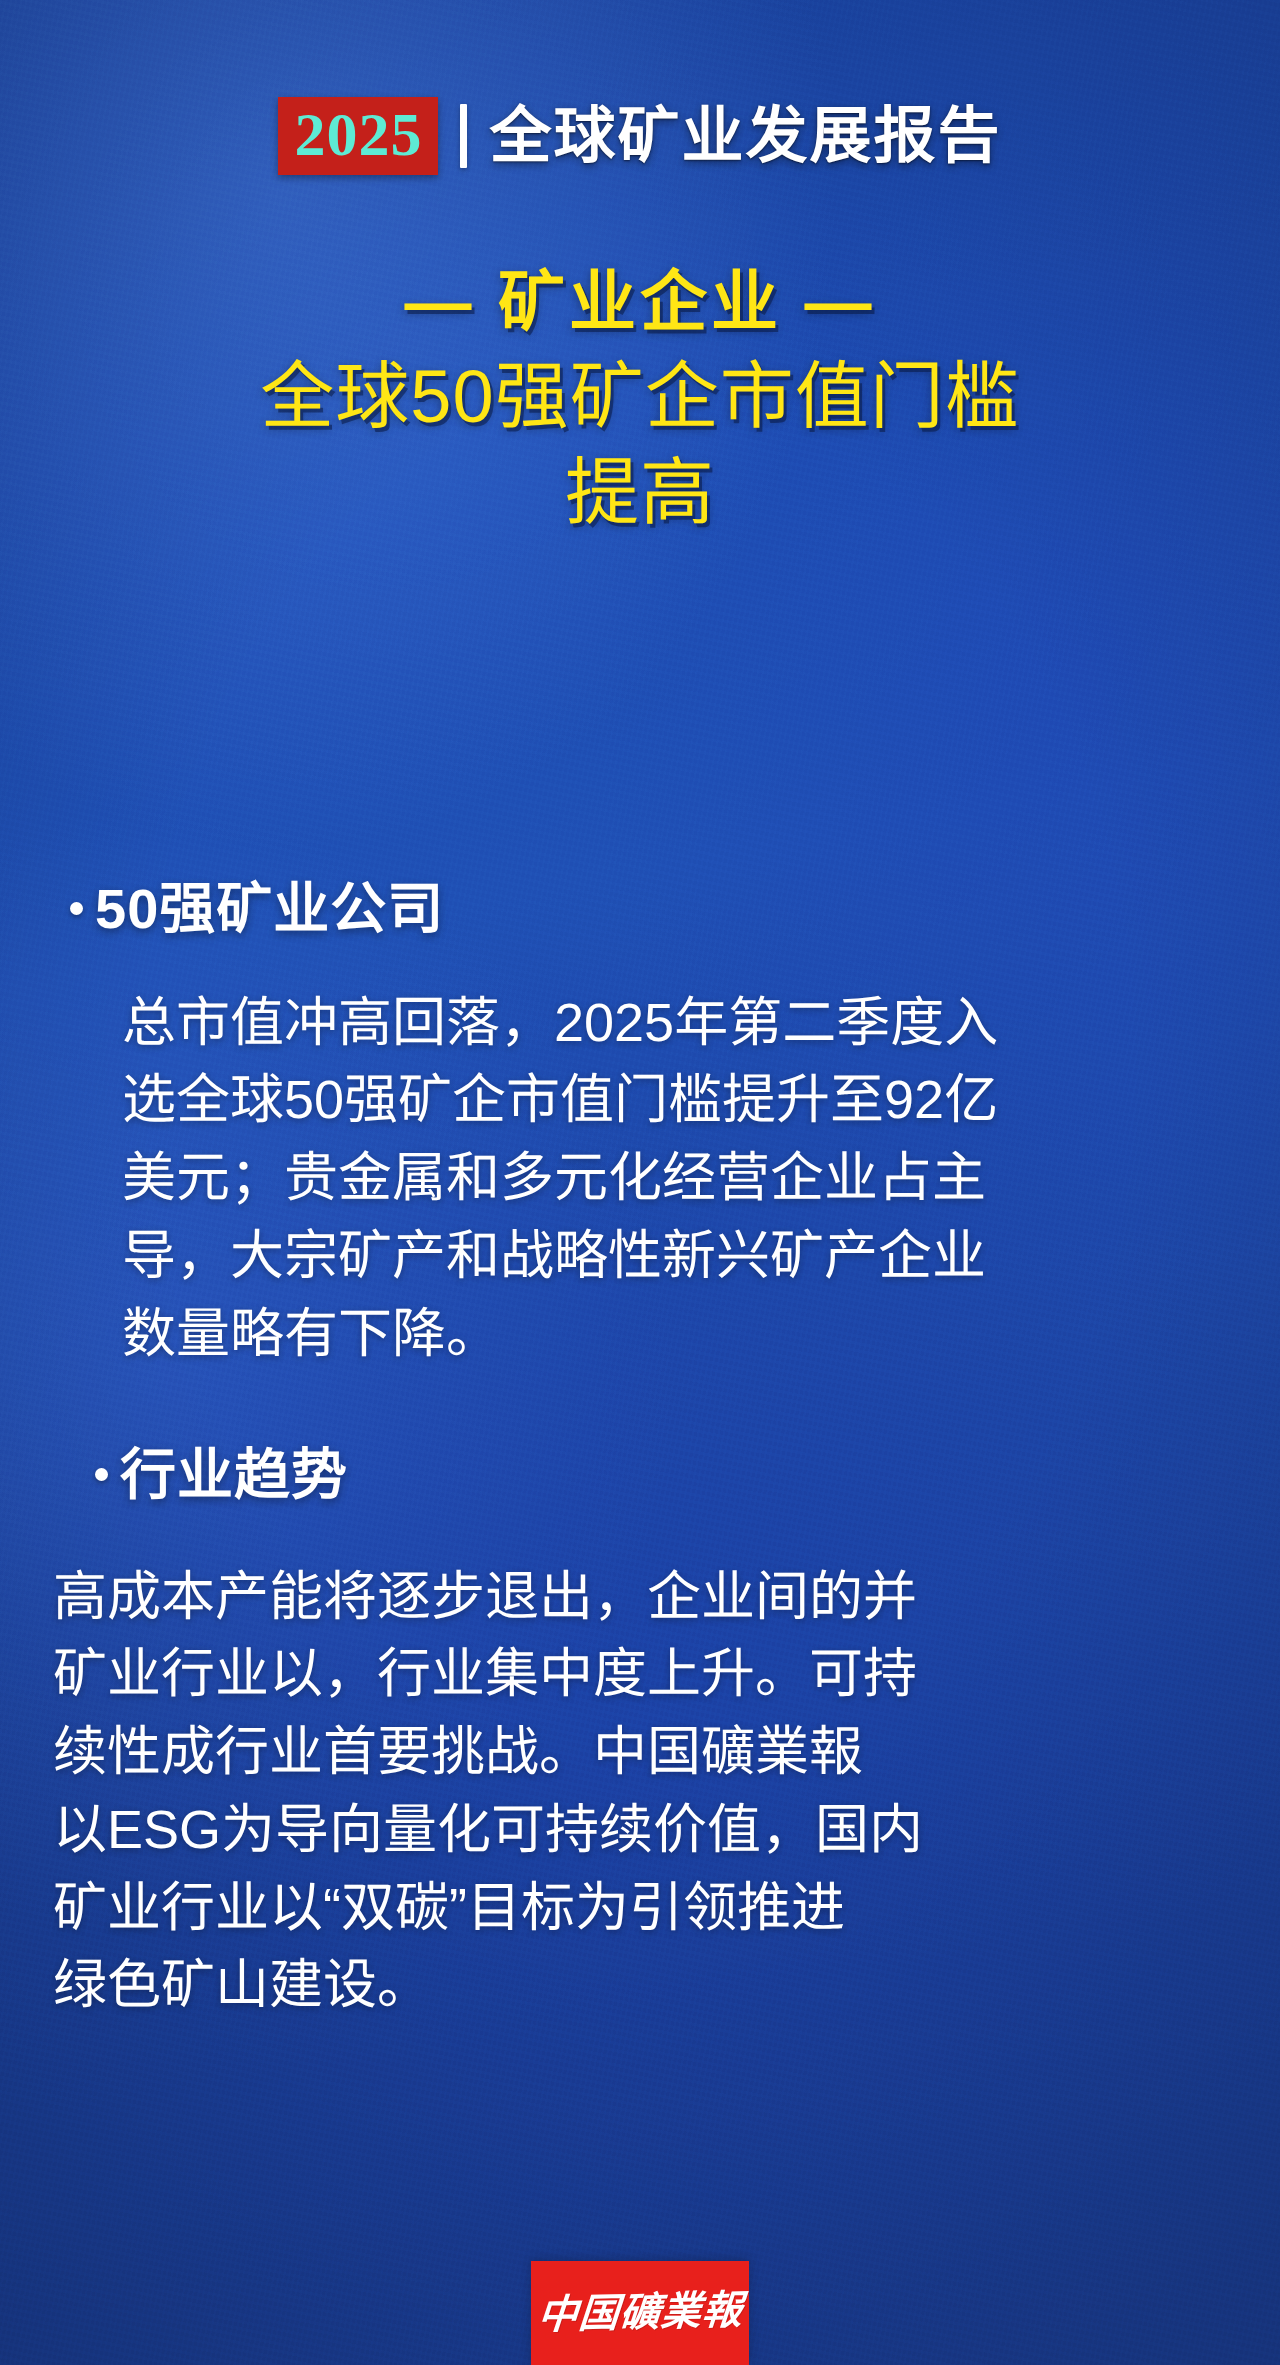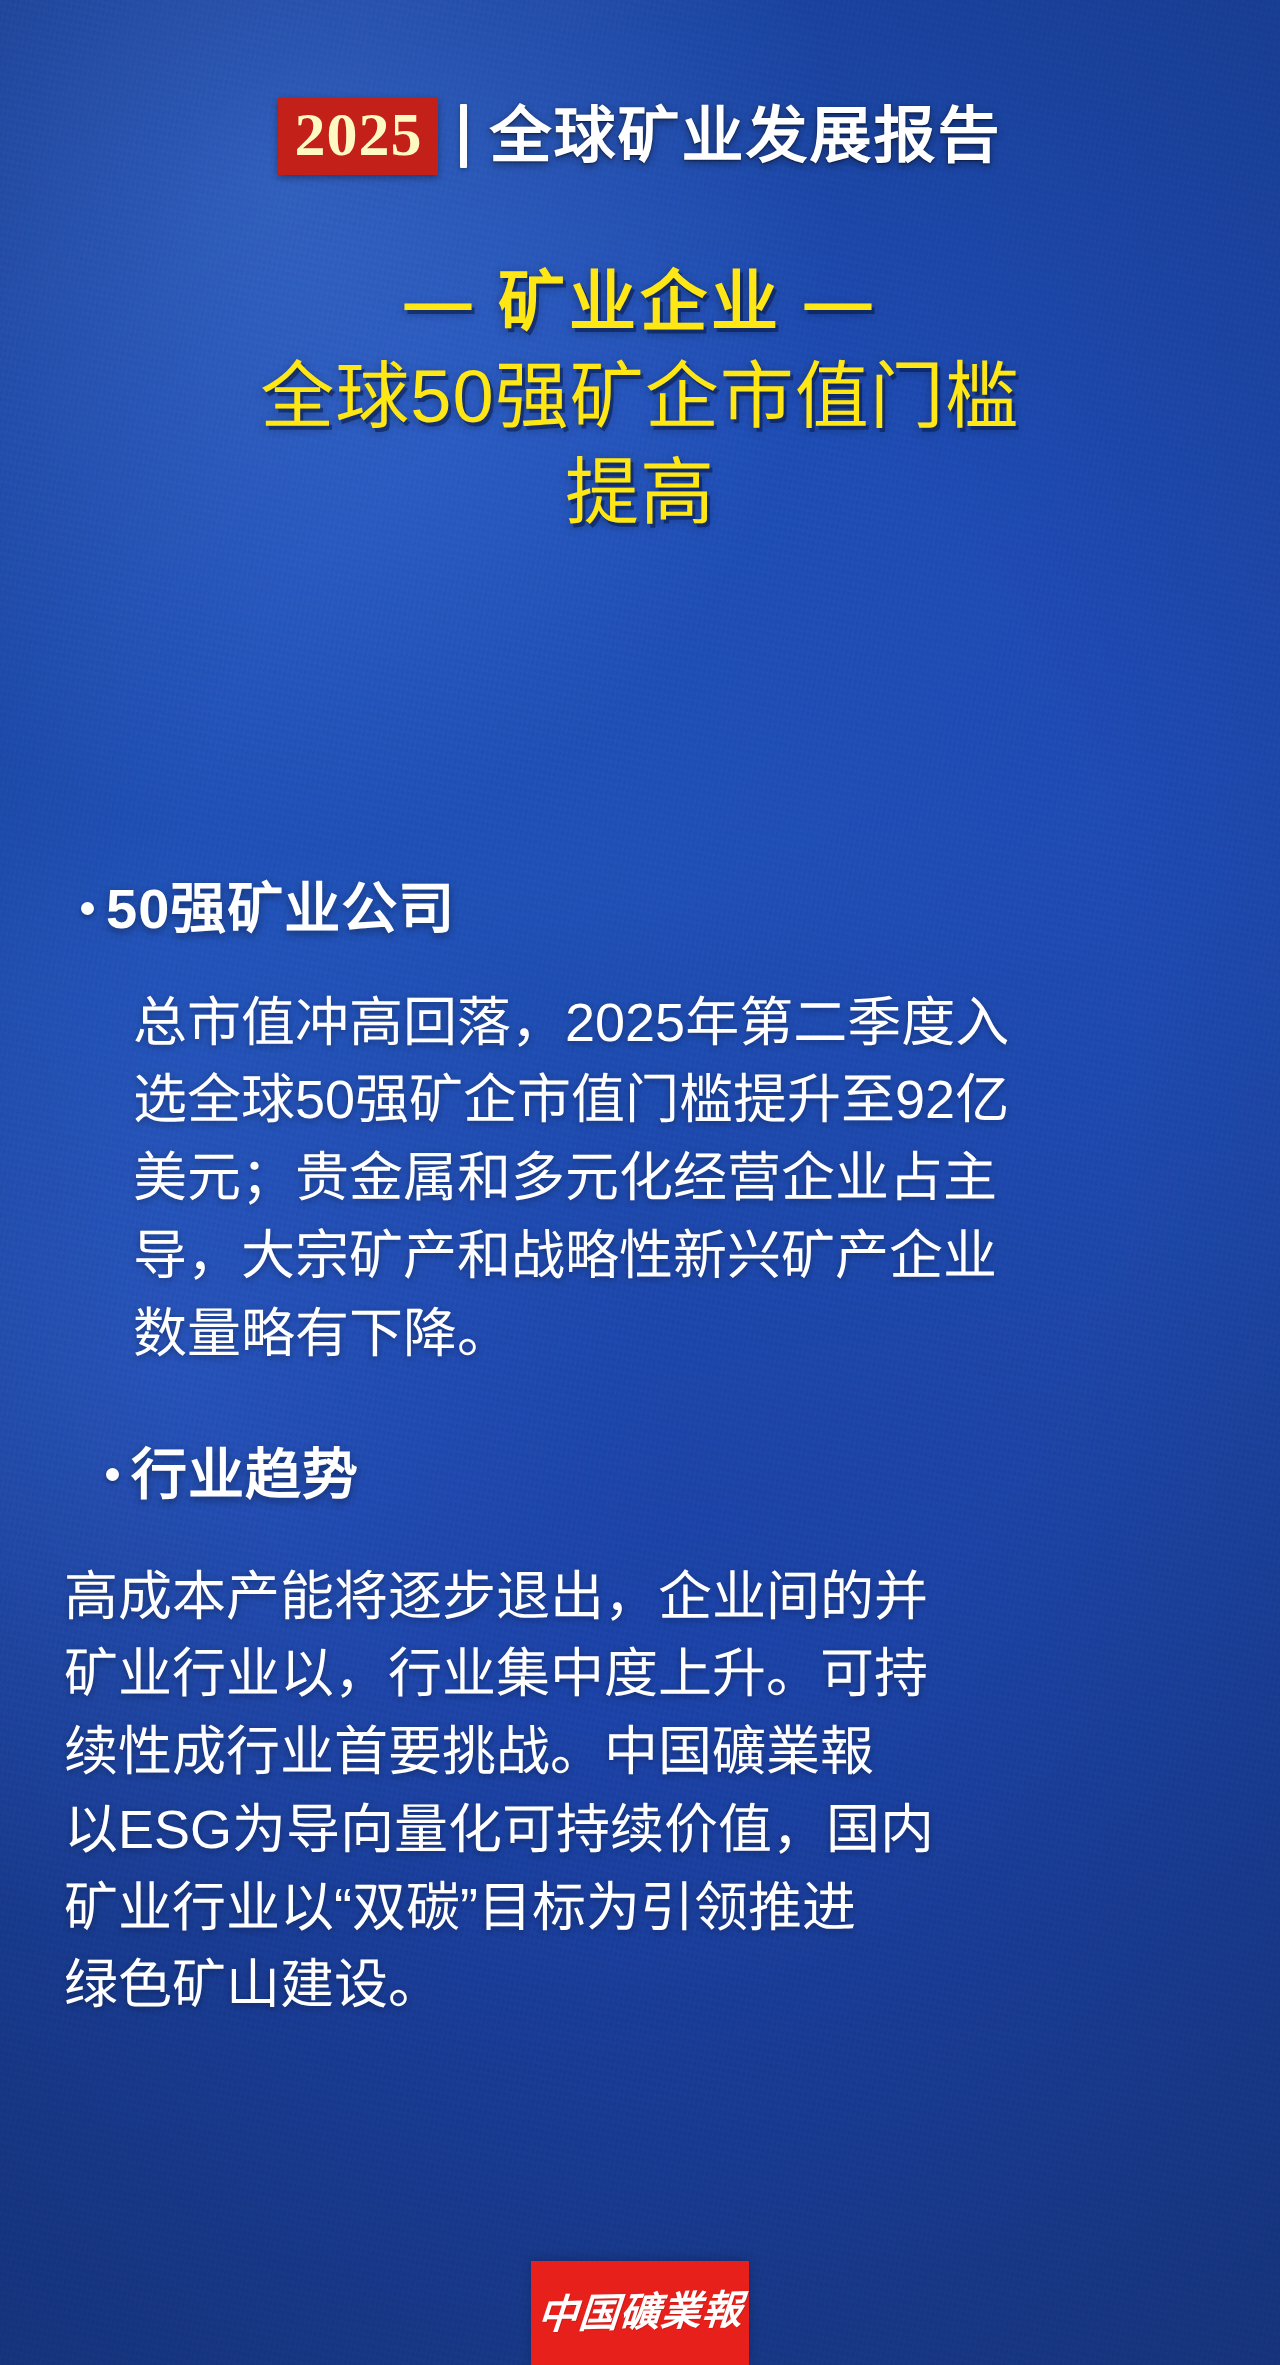--- a/index.html
+++ b/index.html
@@ -34,21 +34,21 @@
   }
   .layer{position:relative;z-index:3;}
 
   
   .header{
     position:absolute;left:0;top:88px;width:1280px;height:96px;
     display:flex;align-items:center;justify-content:center;gap:22px;
   }
   .year-badge{
     background:#c4201a;
-    color:#fef9c3;
+    color:#5eead4;
     font-family:"Liberation Serif","DejaVu Serif",serif;
     font-weight:700;
     font-size:62px;line-height:1;
     letter-spacing:1px;
     padding:6px 16px 10px 16px;
     box-shadow:0 3px 7px rgba(0,0,0,.35);
     display:flex;align-items:center;justify-content:center;
     min-width:150px;
     box-sizing:border-box;
   }
@@ -82,21 +82,21 @@
     color:#ffe615;
     font-weight:400;
     font-size:74px;line-height:1.30;
     letter-spacing:1px;
     text-shadow:3px 4px 0 rgba(10,26,70,.55), 0 3px 10px rgba(0,0,0,.35);
     margin-top:4px;
   }
   .hero-main .ln{display:block;white-space:nowrap;}
 
   
-  .section{position:absolute;left:11px;width:1268px;}
+  .section{position:absolute;left:0;width:1268px;}
   .sec-head{
     display:flex;align-items:center;
     padding-left:70px;
     color:#ffffff;
     font-weight:700;
     font-size:56px;line-height:1.1;
     letter-spacing:1px;
     text-shadow:0 3px 8px rgba(0,0,0,.38);
     white-space:nowrap;
   }

